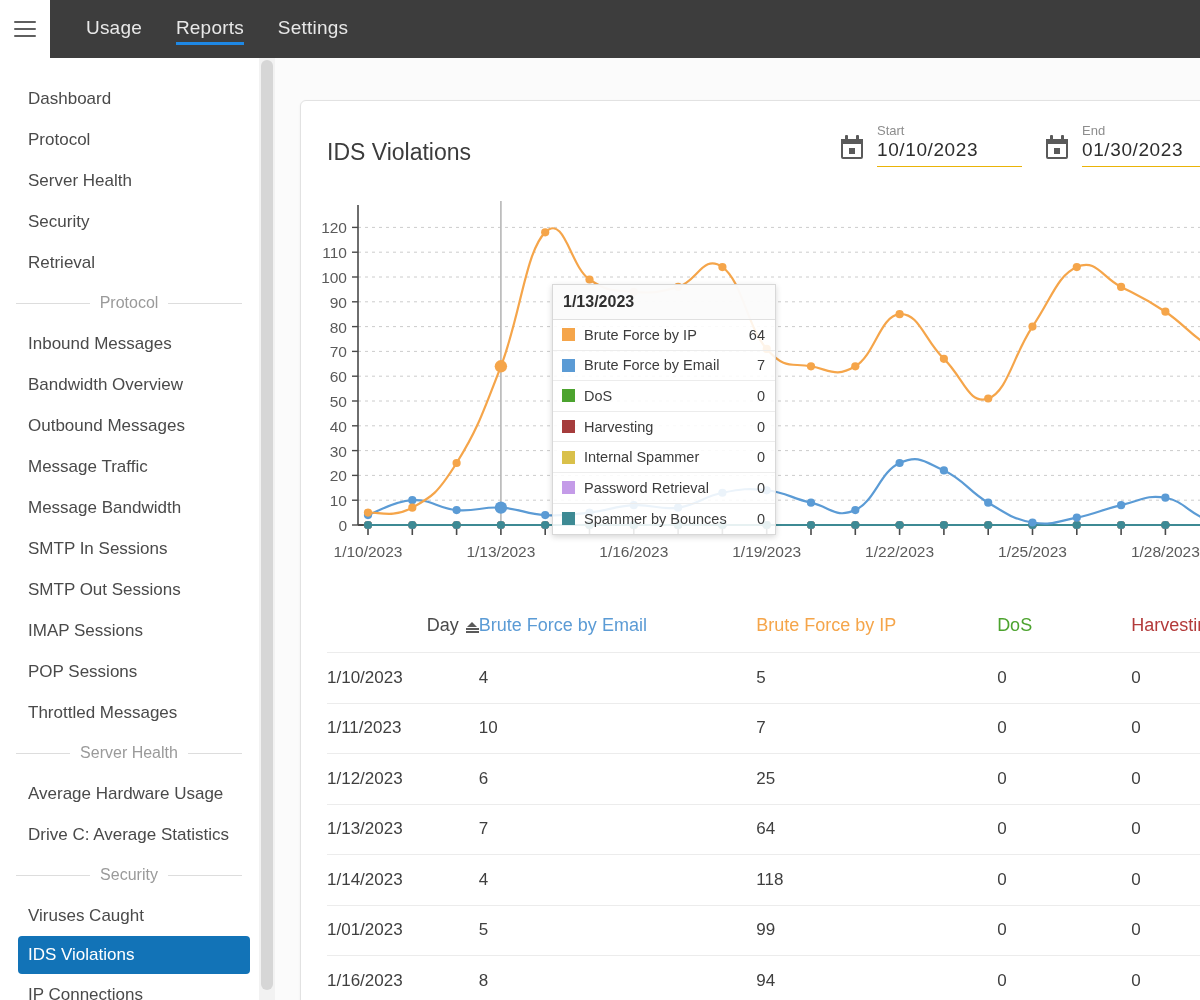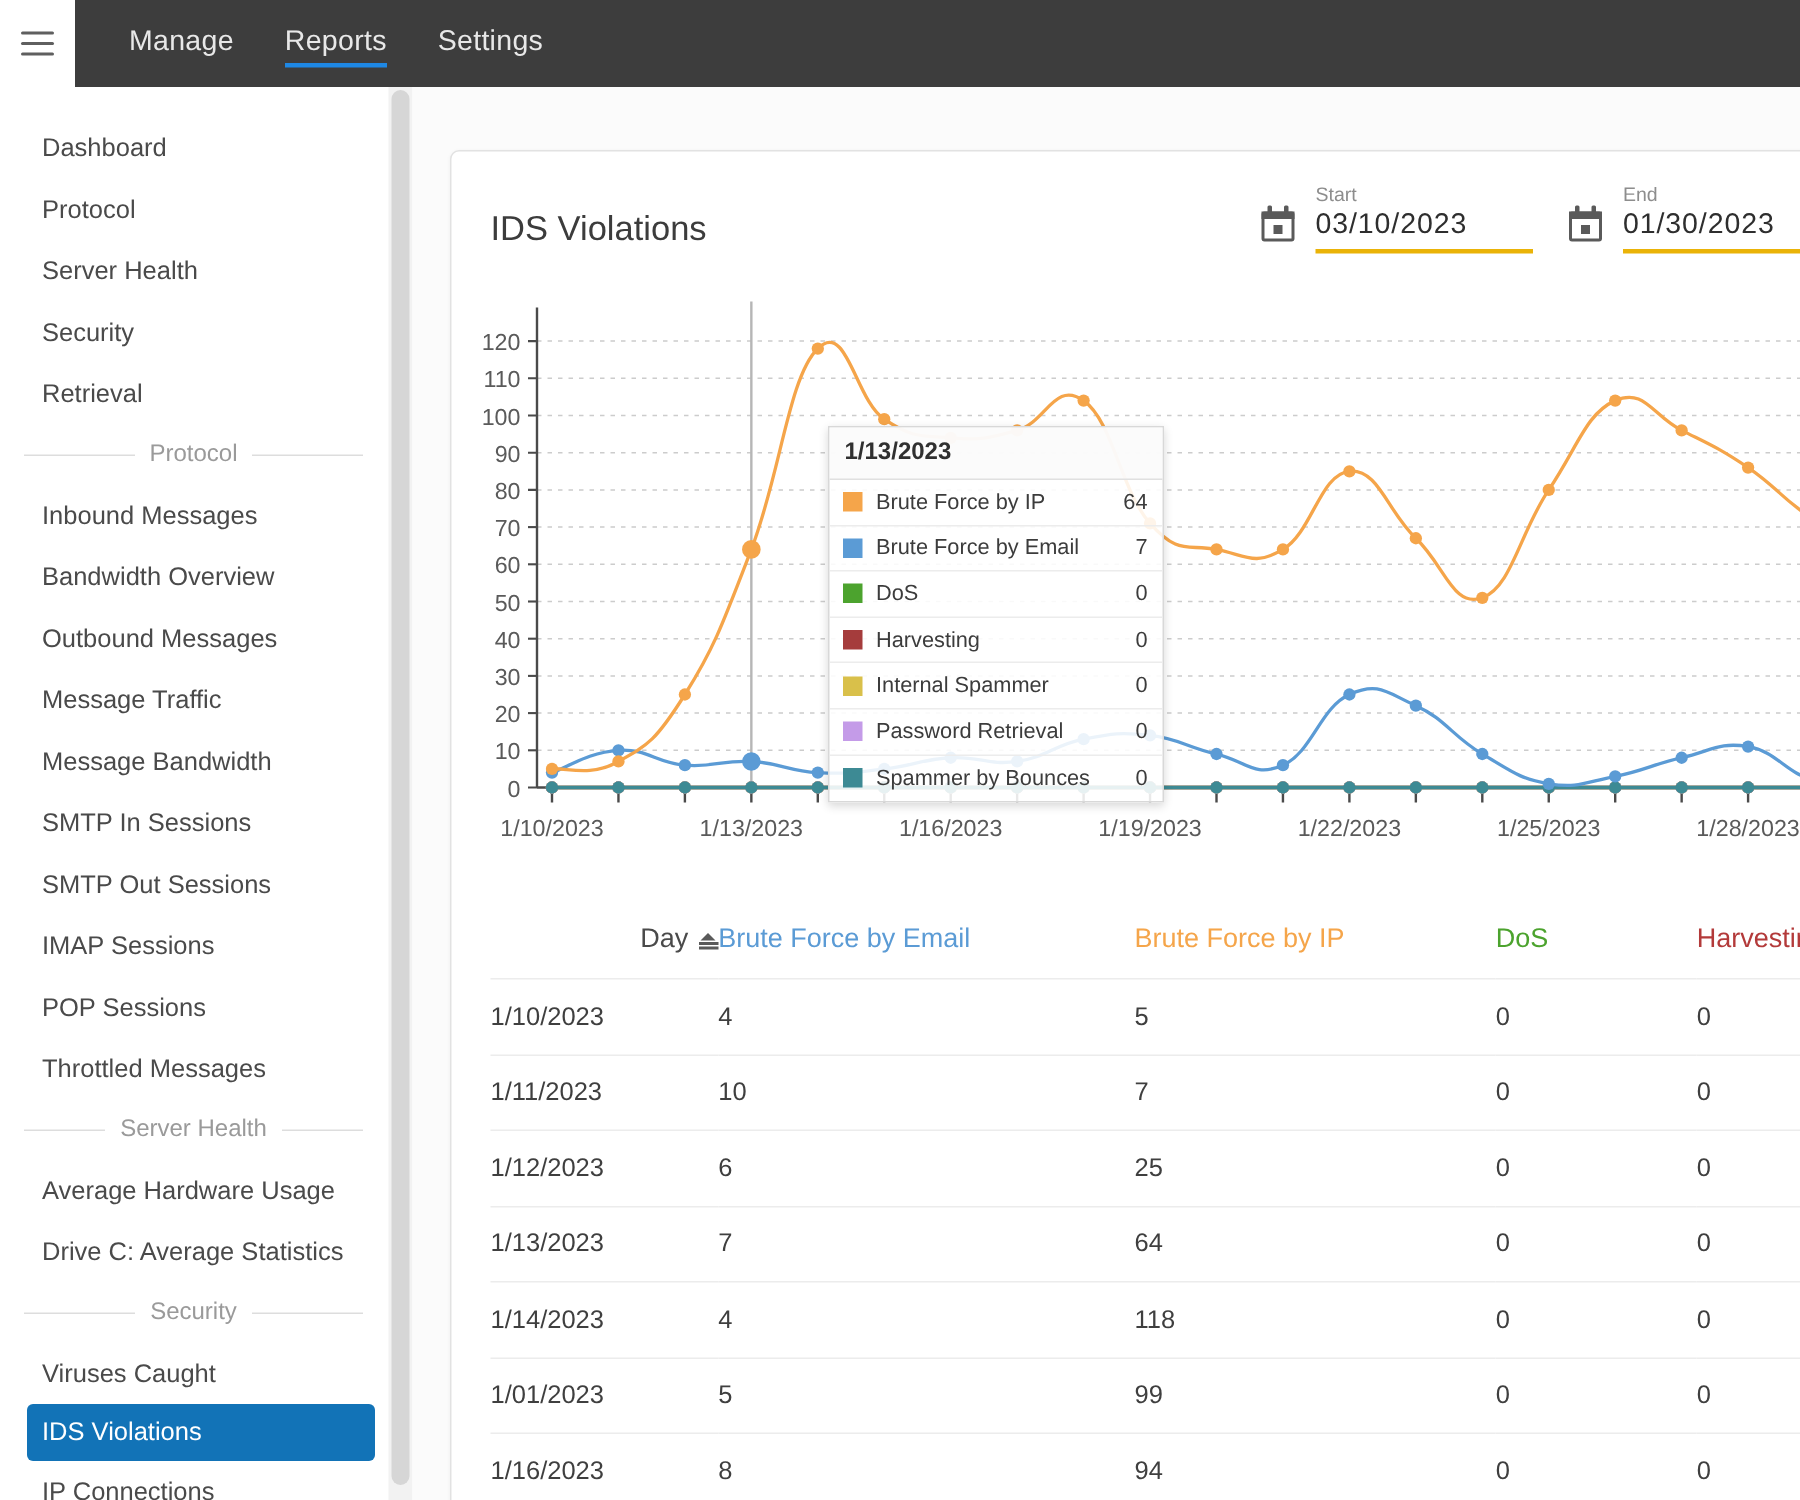--- a/index.html
+++ b/index.html
@@ -124,21 +124,21 @@
     position: absolute; top: 0; width: 3px; height: 6px; background: #5a5a5a; border-radius: 1px;
   }
   .cal-icon .peg.l { left: 4px; }
   .cal-icon .peg.r { right: 4px; }
   .cal-icon .dot {
     position: absolute; left: 8px; top: 13px;
     width: 6px; height: 6px; background: #5a5a5a;
   }
   .date-input-wrap {
     width: 145px;
-    border-bottom: 3px solid #eab308;
+    border-bottom: 1px solid #eab308;
     padding-bottom: 5px;
   }
   .date-label { font-size: 13px; color: #8d8d8d; margin-bottom: 3px; }
   .date-value { font-size: 19px; color: #2e2e2e; letter-spacing: .6px; }
 
   
   #chart-area { position: relative; width: 1100px; height: 400px; }
   #chart-svg { position: absolute; top: 0; left: 0; }
 
   
@@ -209,21 +209,21 @@
 
 <div id="topbar">
   <div id="hamburger-zone">
     <span class="hamburger-icon">
       <i></i>
         <i></i>
         <i></i>
     </span>
   </div>
   <div id="navbar">
-      <div class="nav-item">Manage</div>
+      <div class="nav-item">Usage</div>
       <div class="nav-item active">Reports</div>
       <div class="nav-item">Settings</div>
     </div>
 </div>
 
 <div id="sidebar">
     <div class="side-item">Dashboard</div>
     <div class="side-item">Protocol</div>
     <div class="side-item">Server Health</div>
     <div class="side-item">Security</div>
@@ -272,21 +272,21 @@
       <div class="date-field start">
         <span class="cal-icon">
           <span class="peg l"></span>
             <span class="peg r"></span>
           <span class="body"></span>
             <span class="top"></span>
             <span class="dot"></span>
         </span>
         <span class="date-input-wrap">
           <span class="date-label">Start</span>
-          <div class="date-value">03/10/2023</div>
+          <div class="date-value">10/10/2023</div>
         </span>
       </div>
 
       <div class="date-field end">
         <span class="cal-icon">
           <span class="peg l"></span>
             <span class="peg r"></span>
           <span class="body"></span>
             <span class="top"></span>
             <span class="dot"></span>

